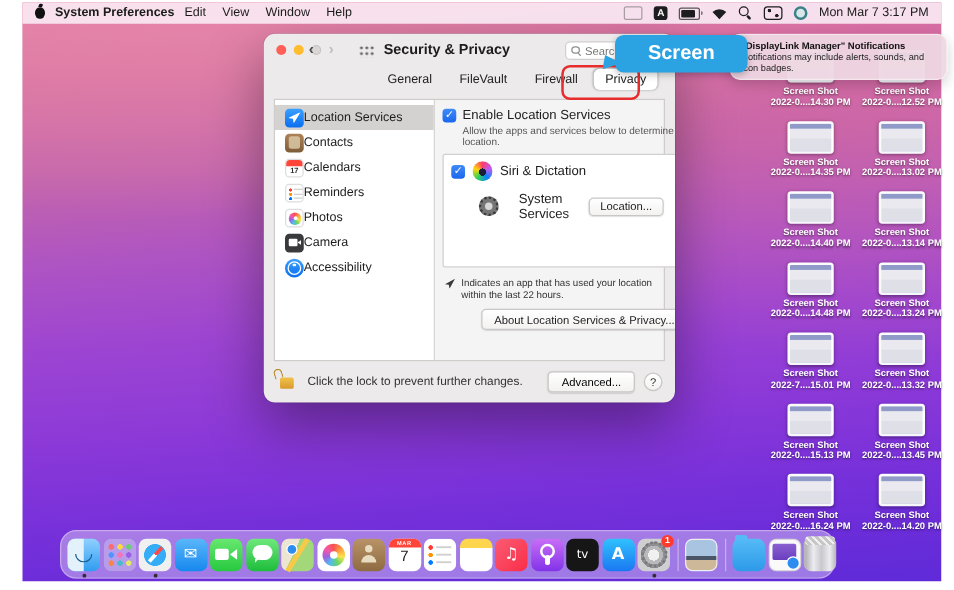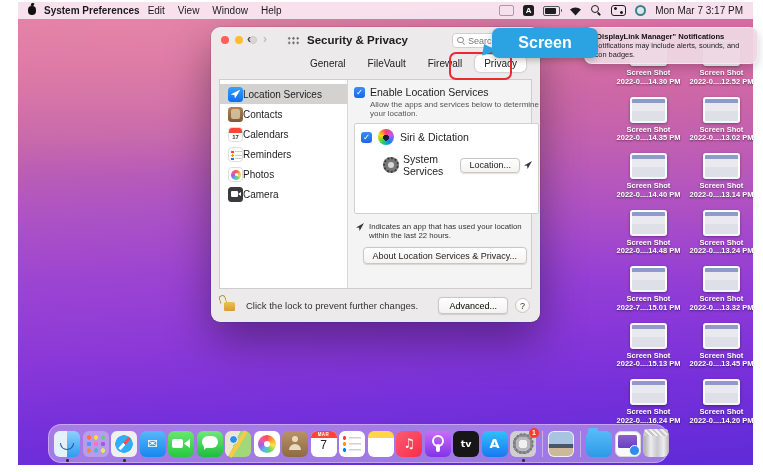--- a/index.html
+++ b/index.html
@@ -110,21 +110,21 @@
   .ic-access::before{content:"";position:absolute;left:2px;top:2px;width:11px;height:11px;border:1.3px solid #fff;border-radius:50%;box-sizing:border-box}
   .ic-access::after{content:"";position:absolute;left:6.4px;top:4.5px;width:2.2px;height:2.2px;border-radius:50%;background:#fff}
   
   .pane{flex:1;position:relative;padding:6px 6px;box-sizing:border-box;font-size:10.5px;color:#1d1d1f}
   .chk{width:11px;height:11px;border-radius:3px;background:linear-gradient(#3f8bf7,#1a66ee);color:#fff;font-size:8.5px;
     display:inline-flex;align-items:center;justify-content:center;flex:none;font-family:"DejaVu Sans",sans-serif}
   .enable-row{display:flex;align-items:center;gap:5px}
   .pane-sub{font-size:8px;color:#555;margin:2px 0 0 16px;line-height:9px}
   .groupbox{margin-top:5px;height:91px;background:#fff;border:1px solid #d2d0cf;border-radius:2px;position:relative;box-sizing:border-box}
   .app-row{display:flex;align-items:center;gap:6px;padding:5px 6px 0 6px}
-  .app-row2{display:flex;align-items:center;gap:4px;padding:8px 6px 0 28px;position:relative}
+  .app-row2{display:flex;align-items:center;gap:16px;padding:8px 6px 0 28px;position:relative}
   .siri{width:16px;height:16px;border-radius:4px;flex:none;
     background:radial-gradient(circle at 50% 55%, #1b1b3a 0 3px, transparent 3px),
       conic-gradient(#ff3b6b,#bf5af2,#0a84ff,#30d158,#ffd60a,#ff3b6b);border-radius:50%}
   .gear{width:16px;height:16px;border-radius:50%;background:#777;border:2px dotted #3a3a3a;box-sizing:border-box;flex:none;position:relative}
   .gear::after{content:"";position:absolute;left:3px;top:3px;width:6px;height:6px;border-radius:50%;background:#d8d8d8}
   .app-label{font-size:10.5px}
   .details-btn{margin-left:auto;font-size:9px;padding:1.5px 8px;border:1px solid #c9c7c6;border-radius:4px;
     background:linear-gradient(#fff,#f3f2f1);box-shadow:0 .5px 1px rgba(0,0,0,.12);white-space:nowrap}
   .loc-arrow{width:8px;height:8px;background:#3a3a3c;clip-path:polygon(0 55%,100% 0,45% 100%,38% 60%);flex:none}
   .footnote{display:flex;gap:5px;margin-top:8px;padding-left:2px}
@@ -209,21 +209,21 @@
       linear-gradient(#d0d0d0,#d0d0d0),linear-gradient(#d0d0d0,#d0d0d0),linear-gradient(#d0d0d0,#d0d0d0);
     background-size:auto,auto,auto,12px 1.5px,12px 1.5px,12px 1.5px;
     background-position:0 0,0 0,0 0,9.5px 6.2px,9.5px 12.2px,9.5px 18.2px;background-repeat:no-repeat}
   .notes{background:linear-gradient(#fdd64e 0 27%,#fff 27%)}
   .music{background:linear-gradient(135deg,#fb5c74,#fa2d48)}
   .music .di-text{font-size:13px}
   .podcasts{background:linear-gradient(#c96df7,#8233e8)}
   .podcasts::before{content:"";position:absolute;left:7px;top:4px;width:12px;height:12px;border:2px solid #fff;border-radius:50%;box-sizing:border-box}
   .podcasts::after{content:"";position:absolute;left:11px;top:13px;width:4px;height:8px;border-radius:2px;background:#fff}
   .tv{background:#161617}
-  .tv .di-text{font-size:9.5px;font-weight:bold}
+  .tv .di-text{font-size:9.5px;font-weight:normal}
   .appstore{background:linear-gradient(#30c1fd,#1a78f2)}
   .appstore .di-text{font-size:13px;font-weight:bold}
   .syspref{background:radial-gradient(circle,#f0f0f0 0 4.5px,#b9b9bc 4.5px 7.5px,#8f8f94 7.5px 10.5px,#cfcfd2 10.5px)}
   .syspref::before{content:"";position:absolute;left:2.5px;top:2.5px;width:21px;height:21px;border:2px dotted #77777c;
     border-radius:50%;box-sizing:border-box}
   .deskpic{background:linear-gradient(180deg,#a8c4e0 0 52%,#4a5568 52% 68%,#cdb89a 68%);border:1px solid rgba(255,255,255,.75);box-sizing:border-box}
   .folder{background:linear-gradient(#55baf7,#2d9ae8)}
   .folder::before{content:"";position:absolute;left:2px;top:-2.5px;width:10px;height:4px;background:#55baf7;border-radius:2px 2px 0 0}
   .shot{background:#fafafa;border:1px solid #d8d8d8;box-sizing:border-box}
   .shot::before{content:"";position:absolute;left:2.5px;top:3.5px;width:19px;height:13px;border-radius:1.5px;
@@ -422,20 +422,26 @@
 
           <div class="sb-item">
             <span class="sb-icon ic-camera">
               <i class="si-num"></i>
             </span>
             <span class="sb-label">Camera</span>
           </div>
 
 
 
+          <div class="sb-item">
+            <span class="sb-icon ic-access">
+              <i class="si-num"></i>
+            </span>
+            <span class="sb-label">Accessibility</span>
+          </div>
         </div>
 
       <div class="pane">
         <div class="enable-row">
           <span class="chk">✓</span>
           <span>Enable Location Services</span>
         </div>
         <div class="pane-sub">Allow the apps and services below to determine your location.</div>
 
         <div class="groupbox">

